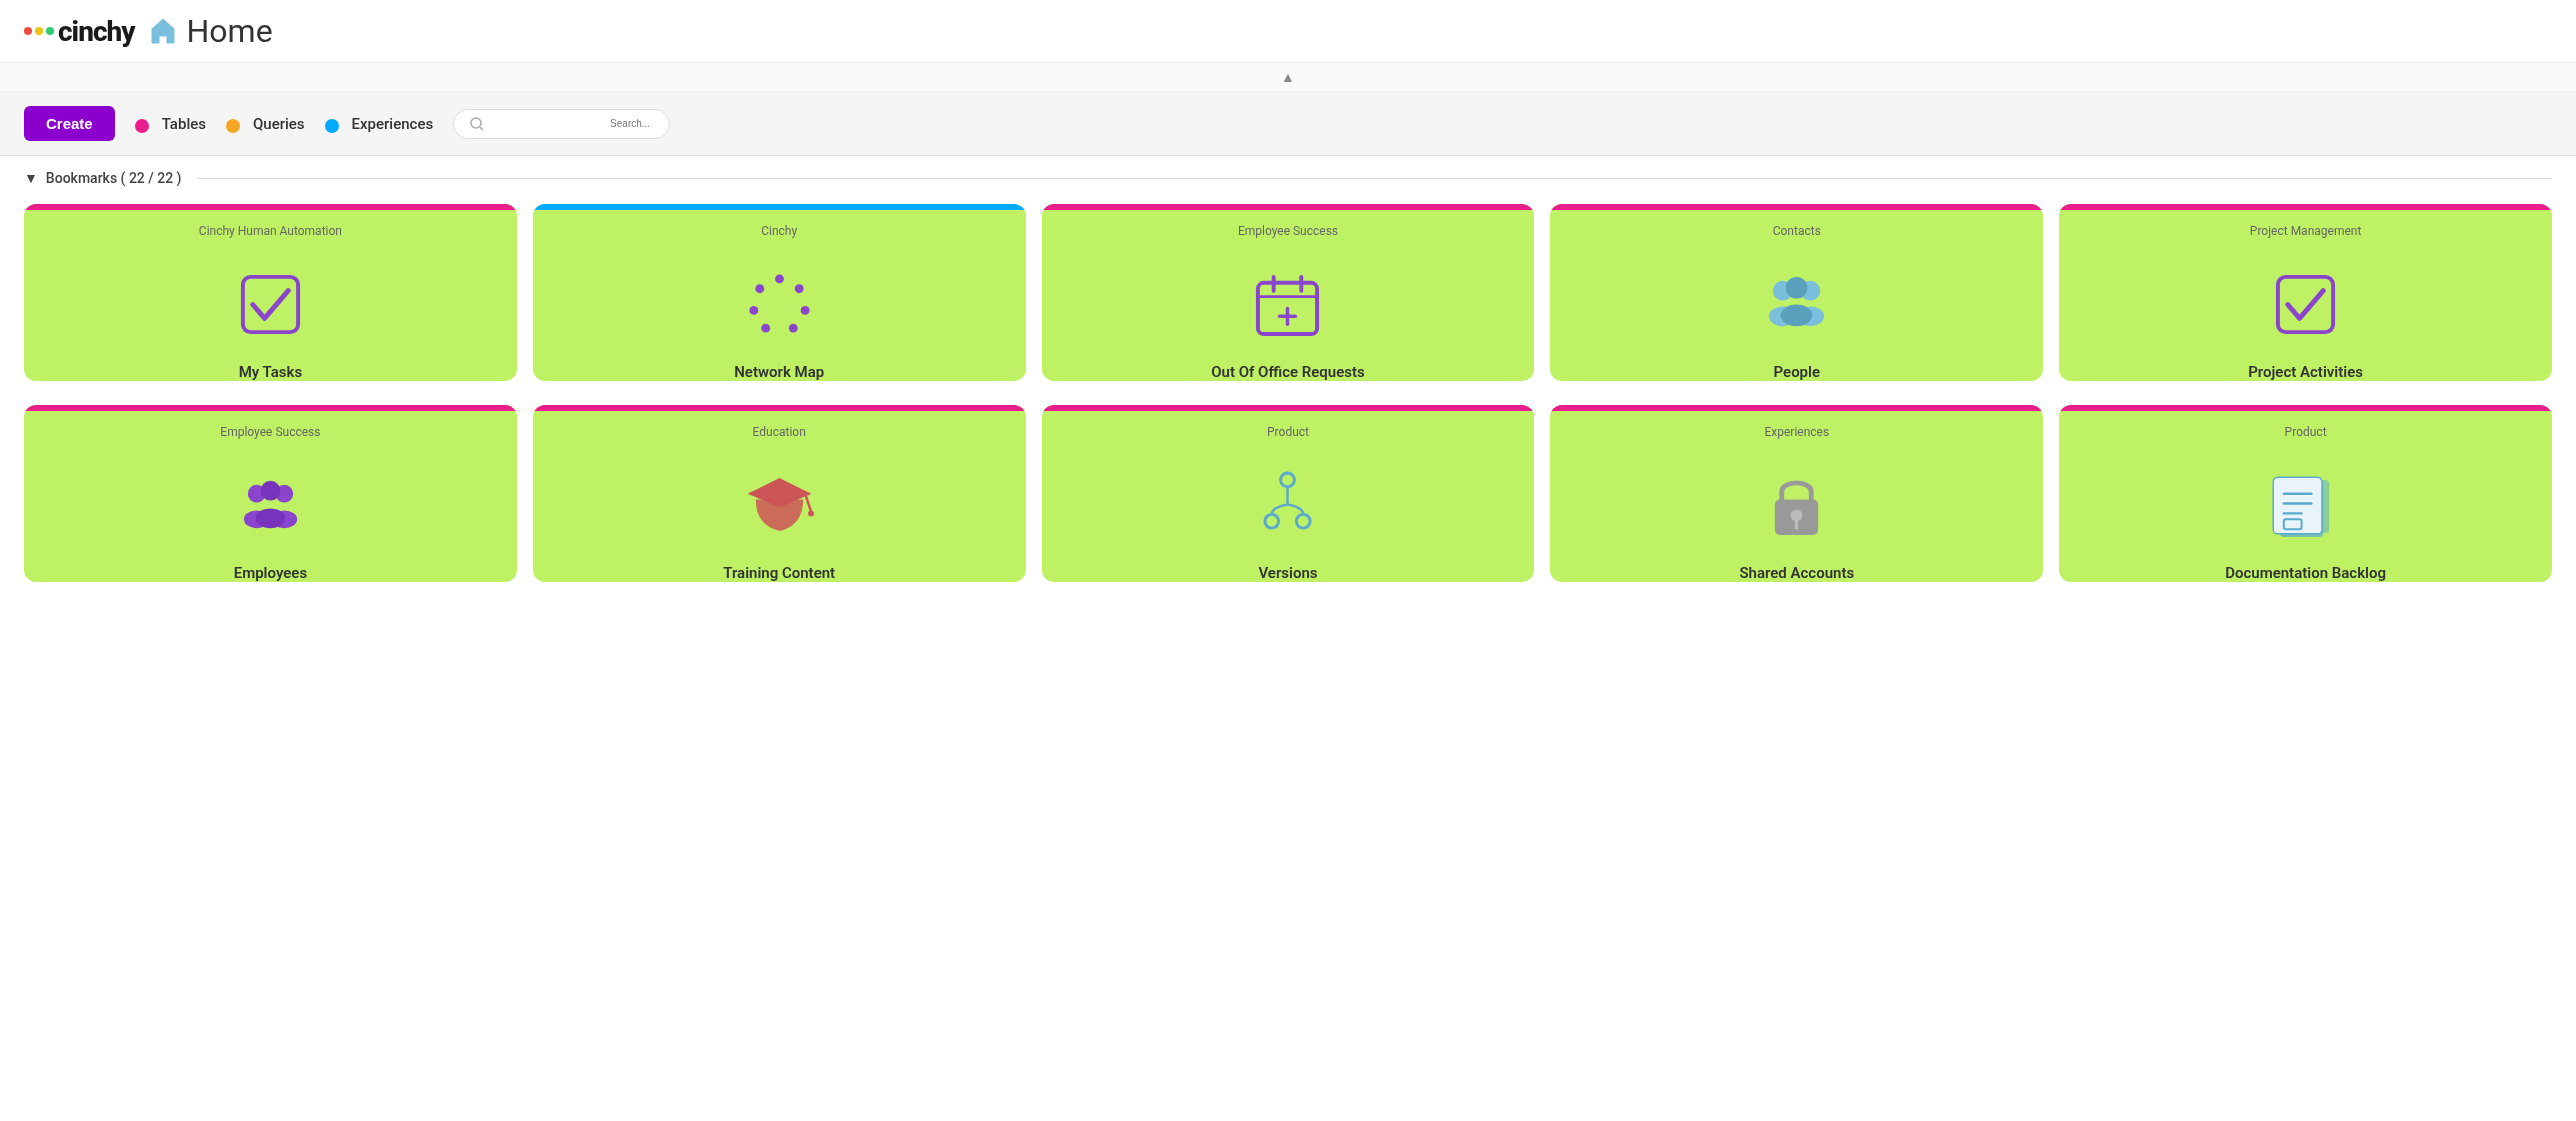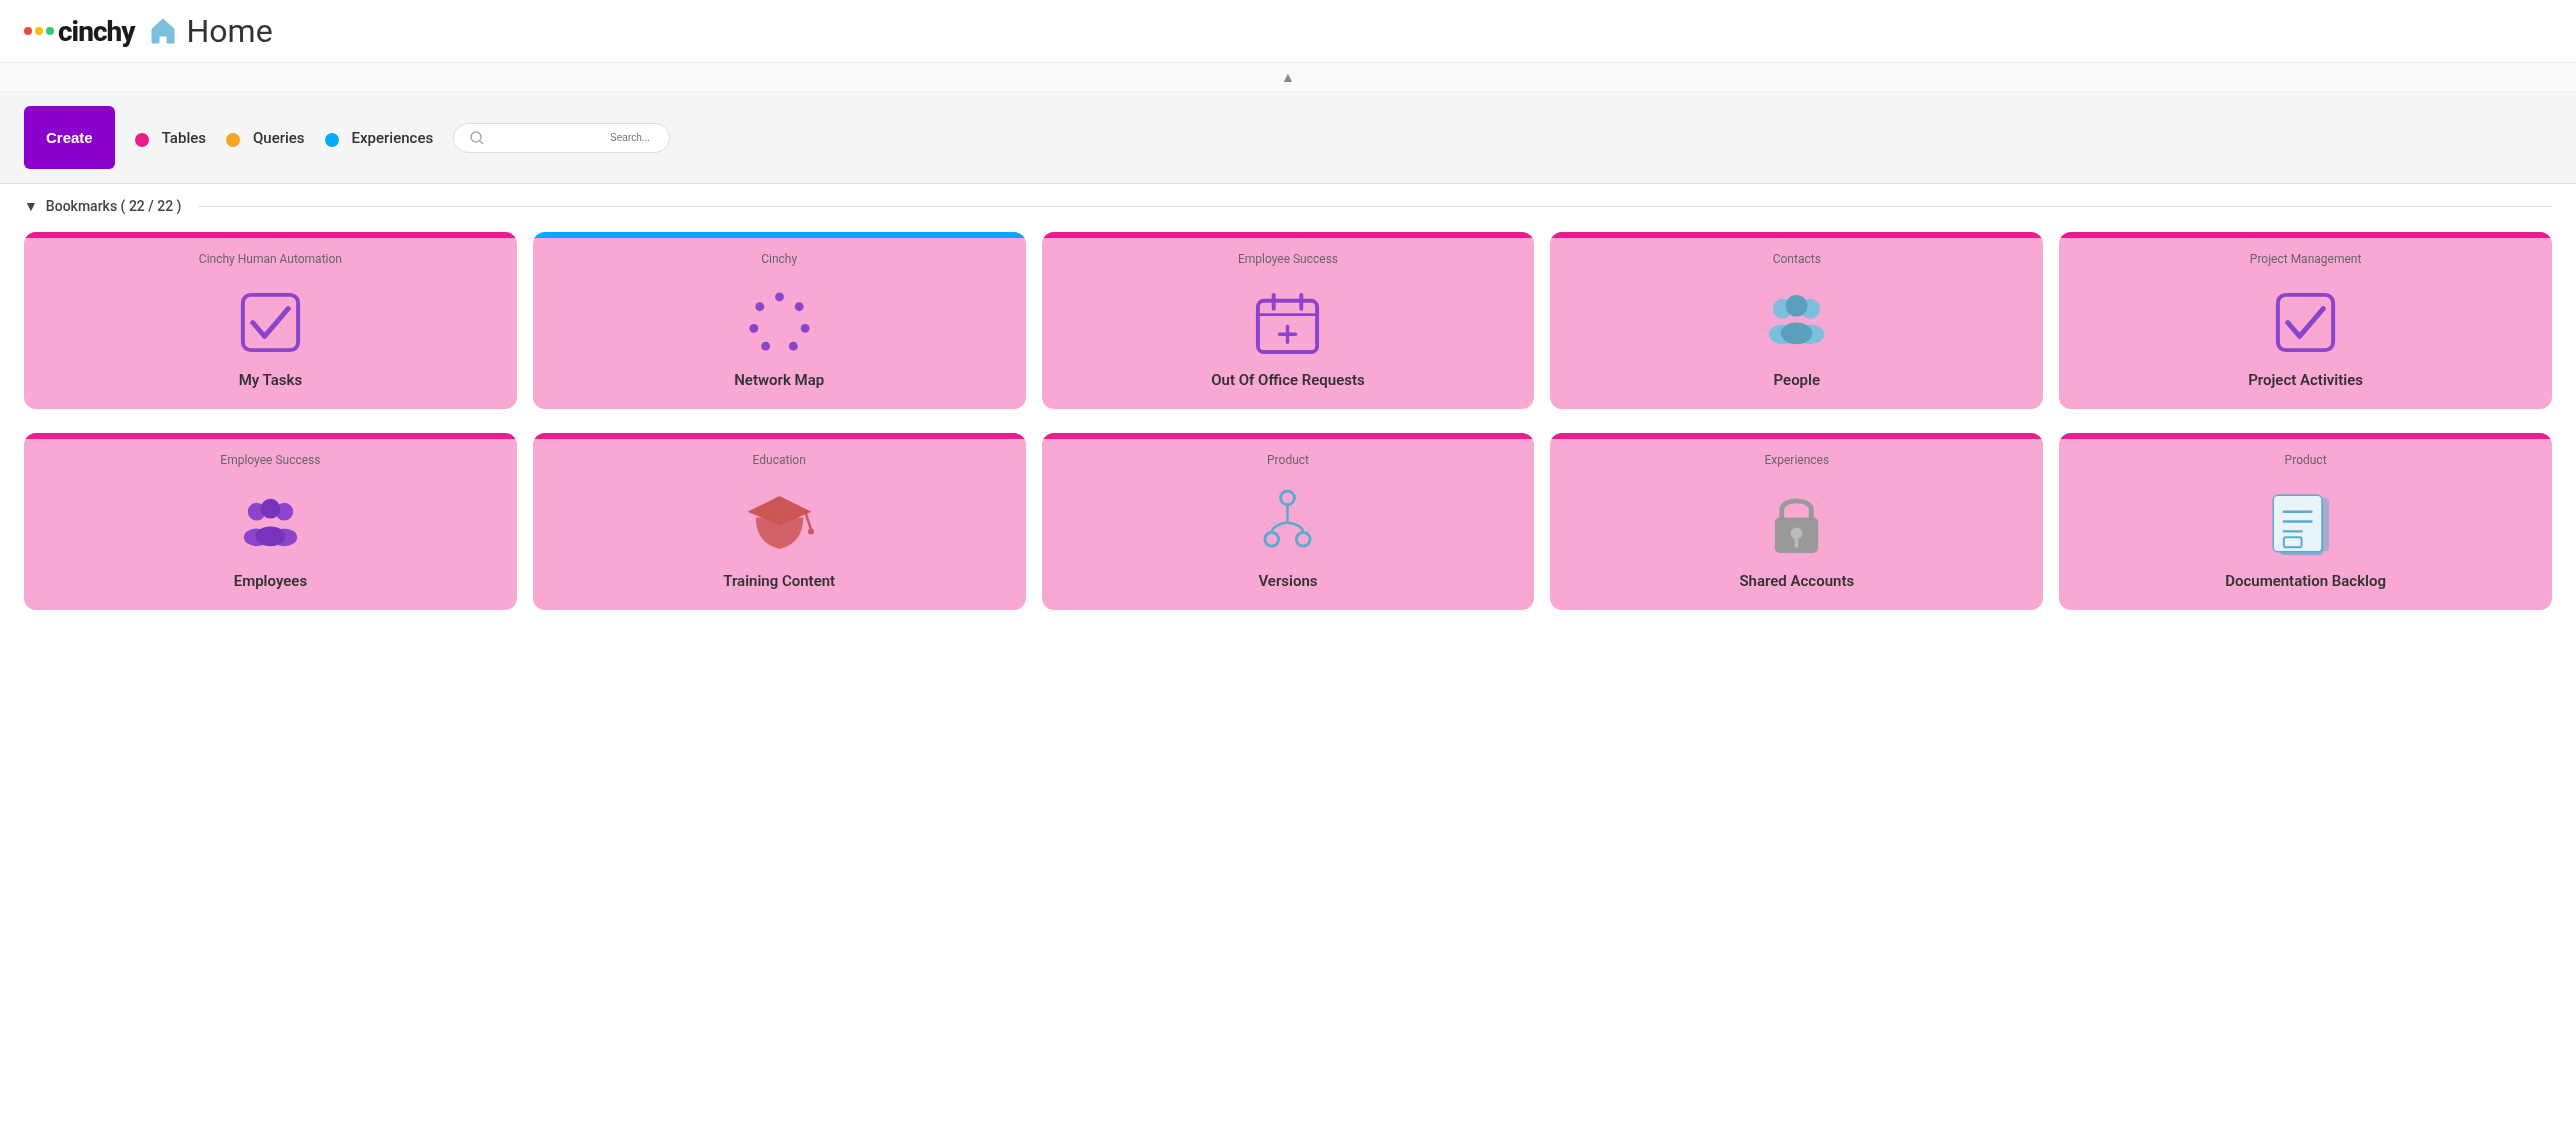--- a/index.html
+++ b/index.html
@@ -61,21 +61,21 @@
       padding: 14px 24px;
       background: #f5f5f5;
       border-bottom: 1px solid #ddd;
       gap: 20px;
     }
     .btn-create {
       background: #8b00cc;
       color: #fff;
       border: none;
       border-radius: 6px;
-      padding: 23px 22px;
+      padding: 9px 22px;
       font-size: 15px;
       font-weight: 600;
       cursor: pointer;
     }
     .toolbar-item {
       display: flex;
       align-items: flex-end;
       gap: 13px;
       font-size: 15px;
       color: #333;
@@ -129,27 +129,26 @@
 
     
     .card-grid {
       display: grid;
       grid-template-columns: repeat(5, 1fr);
       gap: 16px;
       padding: 8px 24px 24px;
     }
 
     .card {
-      background: #f9a8d4;
+      background: #bef264;
       border-radius: 12px;
       overflow: hidden;
       display: flex;
       flex-direction: column;
       align-items: center;
-      padding-bottom: 20px;
       position: relative;
       min-height: 177px;
     }
     .card-top-bar {
       width: 100%;
       height: 6px;
       background: #e91e8c;
       border-radius: 12px 12px 0 0;
     }
     .card-top-bar.blue { background: #00aaff; }

